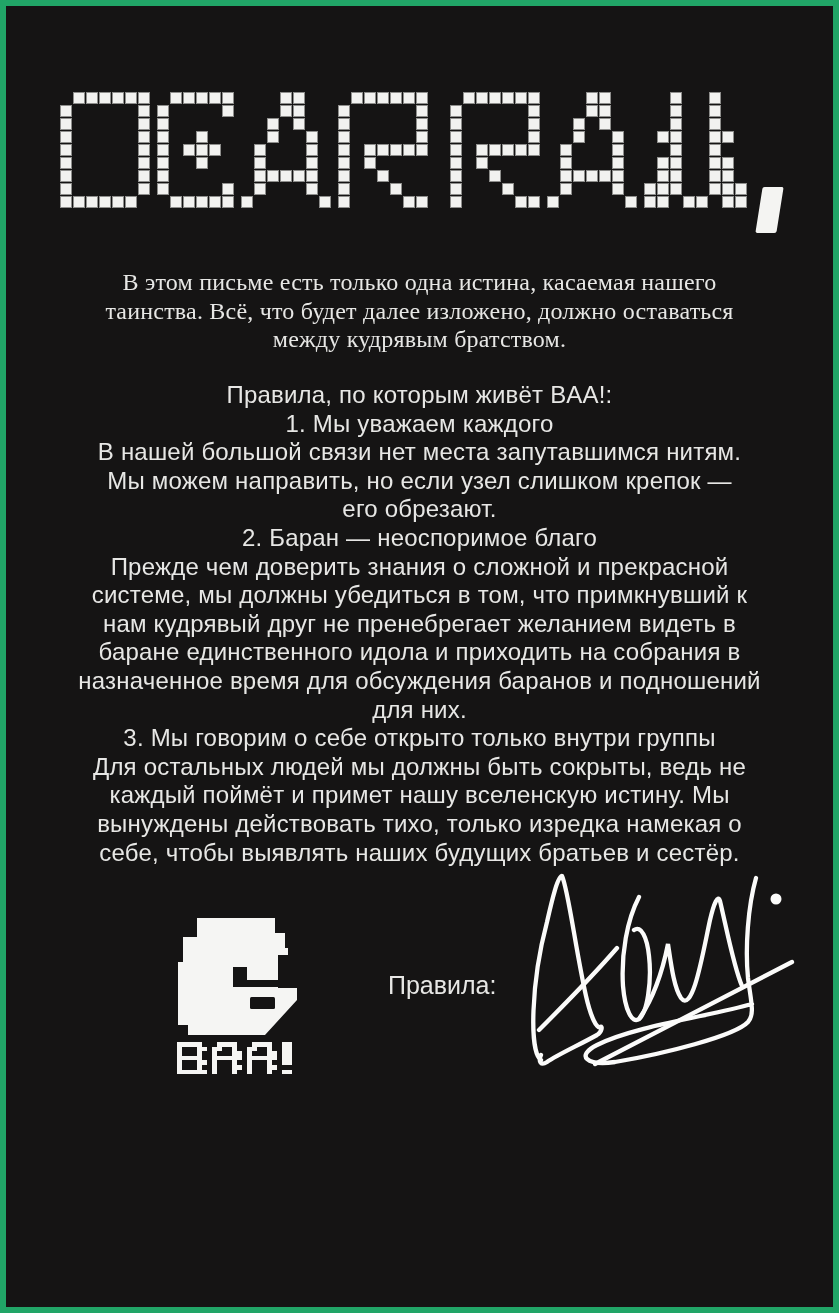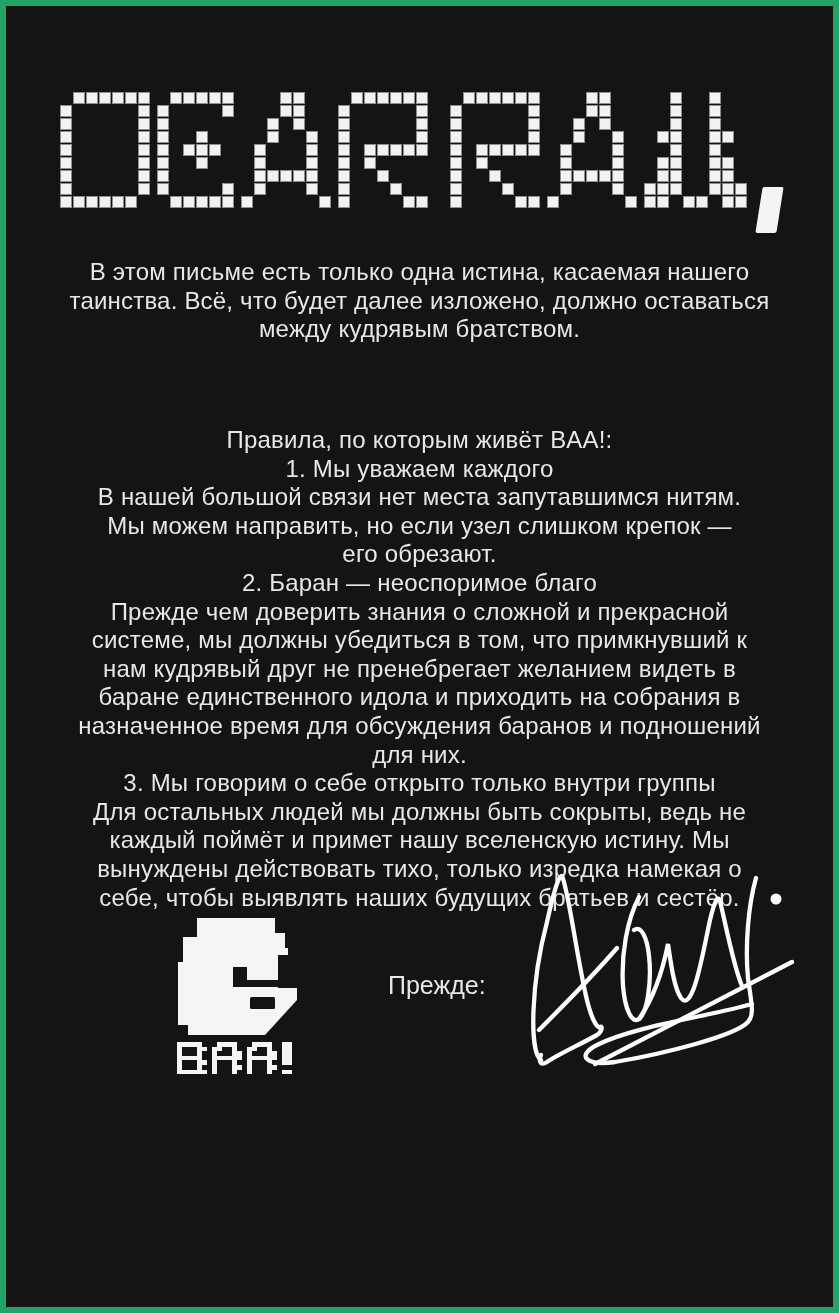--- a/index.html
+++ b/index.html
@@ -522,25 +522,25 @@
           <div class="pcell on"></div>
           <div class="pcell on"></div>
           <div class="pcell"></div>
           <div class="pcell on"></div>
           <div class="pcell on"></div>
         </div>
         <div class="comma"></div>
       </div>
   </div>
 
-  <p class="txt" style="top:258px;">В этом письме есть только одна истина, касаемая нашего
+  <p class="txt" style="top:268px;font-family:Liberation Serif, serif;">В этом письме есть только одна истина, касаемая нашего
 таинства. Всё, что будет далее изложено, должно оставаться
 между кудрявым братством.</p>
 
-  <p class="txt" style="top:381px;margin-top:45px;">Правила, по которым живёт BAA!:
+  <p class="txt" style="top:381px;">Правила, по которым живёт BAA!:
 1. Мы уважаем каждого
 В нашей большой связи нет места запутавшимся нитям.
 Мы можем направить, но если узел слишком крепок —
 его обрезают.
 2. Баран — неоспоримое благо
 Прежде чем доверить знания о сложной и прекрасной
 системе, мы должны убедиться в том, что примкнувший к
 нам кудрявый друг не пренебрегает желанием видеть в
 баране единственного идола и приходить на собрания в
 назначенное время для обсуждения баранов и подношений
@@ -703,21 +703,21 @@
           <div class="bcell on"></div>
           <div class="bcell on"></div>
           <div class="bcell"></div>
           <div class="bcell"></div>
           <div class="bcell on"></div>
           <div class="bcell on"></div>
         </div>
       </div>
   </div>
 
-  <span class="sign-label">Прежде:</span>
+  <span class="sign-label">Правила:</span>
   <svg class="signature-svg" width="300" height="232" viewBox="0 0 300 232" aria-hidden="true" fill="none" stroke="#fbfbfa" stroke-width="4.3" stroke-linecap="round">
     <path d="M36,204 C24,196 26,126 42,66 C47,44 53,19 57,20 C63,32 71,96 81,140 C86,162 92,173 95,171 C98,169 97,176 92,179 C74,189 52,199 42,206 C36,210 33,206 36,199"></path>
     <path d="M34,174 C58,150 86,122 112,92"></path>
     <path d="M134,41 C122,64 116,98 118,130 C120,154 127,168 134,163 C142,157 147,126 144,100 C142,81 136,69 129,74"></path>
     <path d="M134,163 C150,140 159,108 163,88 C166,108 169,132 176,142 C188,158 198,96 205,64 C209,47 213,38 215,45 C221,70 229,112 237,130"></path>
     <path d="M251,22 C243,50 240,92 243,122 C246,146 250,158 243,166 C230,180 158,198 110,206 C82,210 70,200 92,189 C130,170 205,160 247,148"></path>
     <path d="M90,208 L287,106"></path>
     <circle cx="271" cy="43" r="5.5" fill="#fbfbfa" stroke="none"></circle>
   </svg>
 

